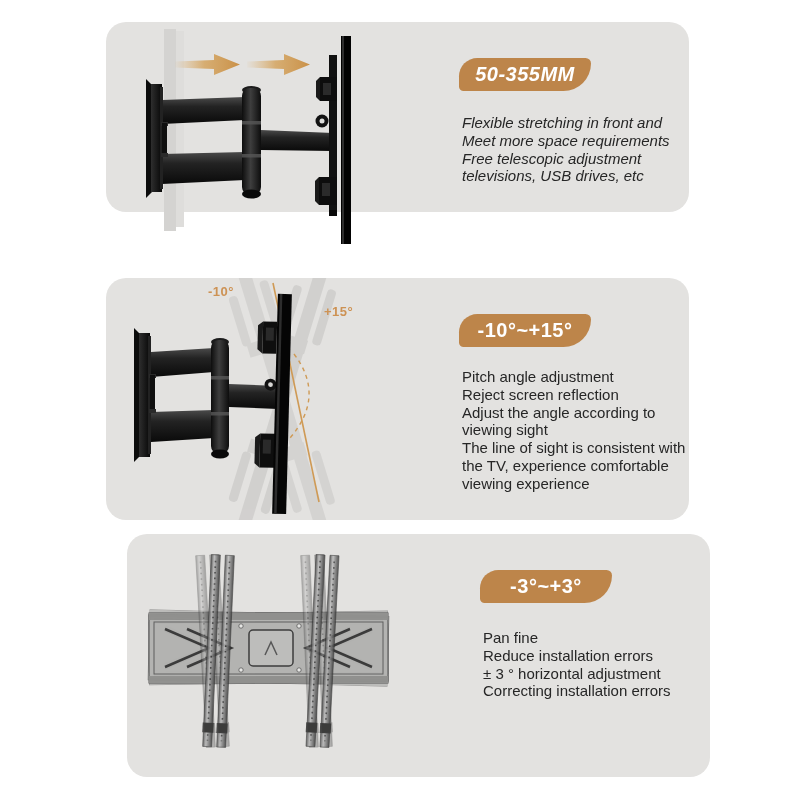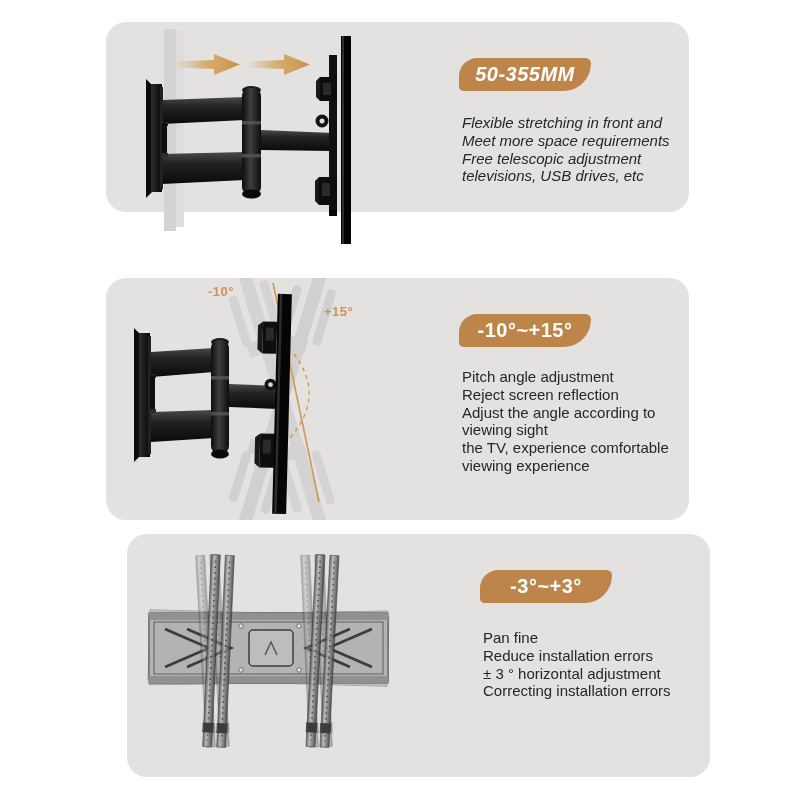--- a/index.html
+++ b/index.html
@@ -199,20 +199,21 @@
 
   <div class="angle-label" id="pitch-min">-10°</div>
   <div class="angle-label" id="pitch-max">+15°</div>
 
   <div class="badge">-10°~+15°</div>
   <div class="features">
       <div class="text-line">Pitch angle adjustment</div>
       <div class="text-line">Reject screen reflection</div>
       <div class="text-line">Adjust the angle according to</div>
       <div class="text-line">viewing sight</div>
+      <div class="text-line">The line of sight is consistent with</div>
       <div class="text-line">the TV, experience comfortable</div>
       <div class="text-line">viewing experience</div>
     </div>
 </section>
 
 <section class="panel" id="panel-pan">
 
   <svg class="illus" style="left:10px;top:15px;" width="300" height="220" viewBox="0 0 300 220">
     <defs>
       <linearGradient id="railGrad" x1="0" y1="0" x2="1" y2="0">

